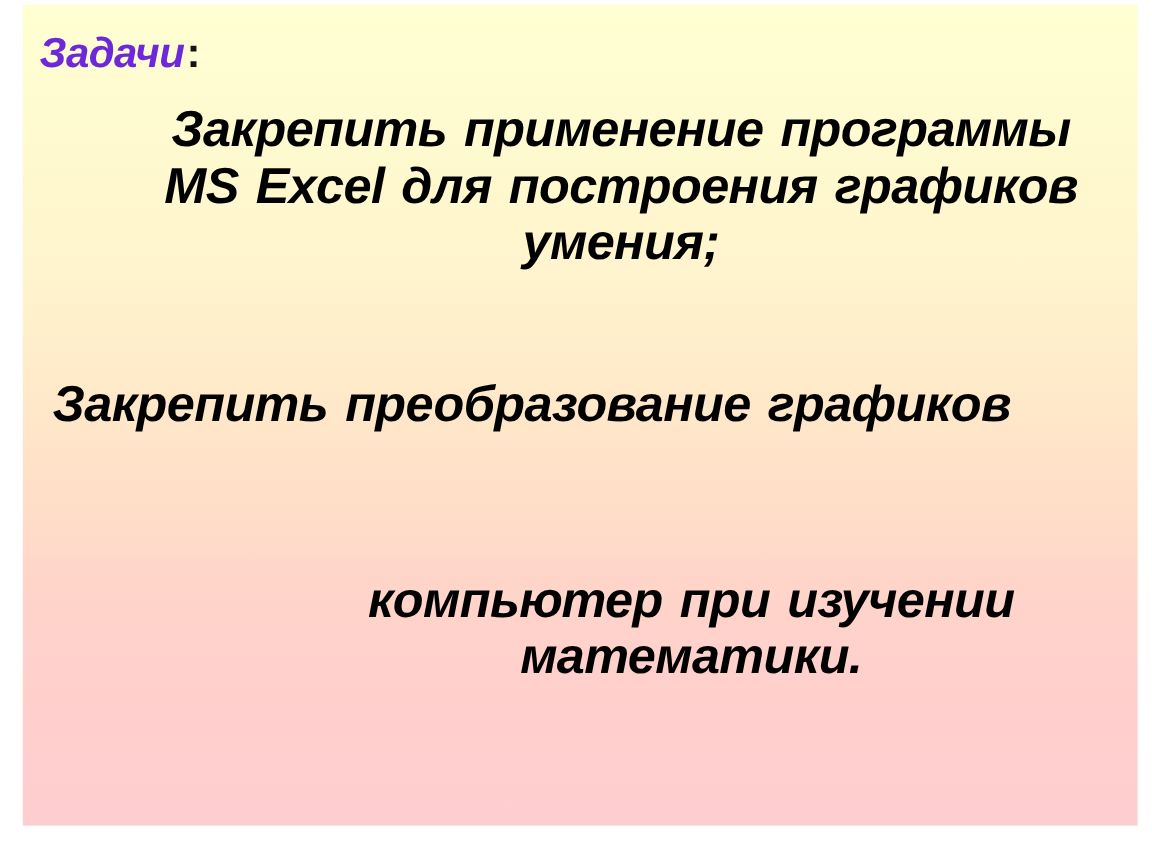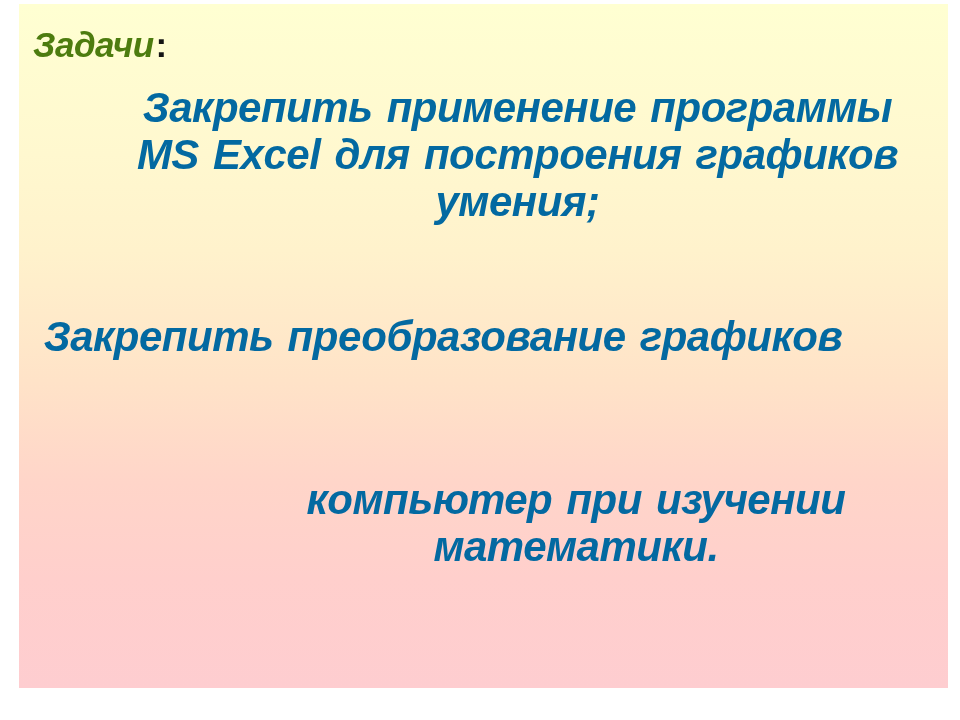--- a/index.html
+++ b/index.html
@@ -28,41 +28,41 @@
       #FFFFD2 0%,
       #FFF8CF 22%,
       #FFF2CC 36%,
       #FFE3C8 55%,
       #FFD5C9 70%,
       #FFCFCC 84%,
       #FECDD0 100%);
   }
   .txt {
     position: absolute;
-    color: #0369a1;
+    color: #000000;
     font-weight: bold;
     font-style: italic;
     letter-spacing: -0.5px;
     word-spacing: 3px;
     text-align: center;
     line-height: 47px;
     font-size: 42px;
     white-space: nowrap;
   }
   .title {
     position: absolute;
     left: 33px;
     top: 24px;
     font-size: 35px;
     line-height: 42px;
     font-weight: bold;
     white-space: nowrap;
   }
   .title .word {
-    color: #4d7c0f;
+    color: #6d28d9;
     font-style: italic;
     letter-spacing: -0.5px;
   }
   .title .colon {
     color: #141414;
     font-style: normal;
     margin-left: 2px;
   }
   .task-1 { left: 90px;  top: 84px;  width: 855px; }
   .task-2 { left: 40px;  top: 298px; width: 806px; margin-top: 15px; }

